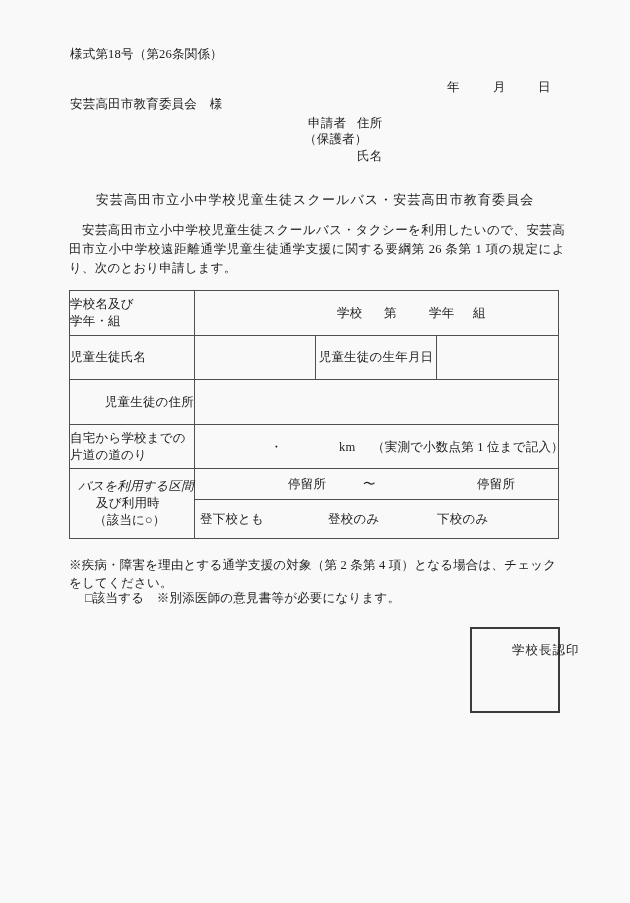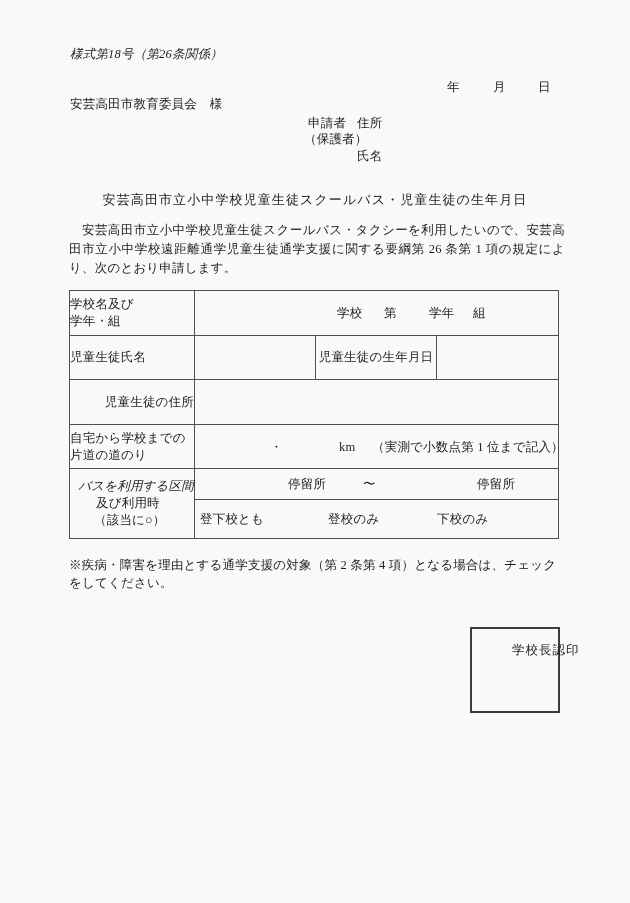--- a/index.html
+++ b/index.html
@@ -8,21 +8,21 @@
     background:#fafafa;
     font-family:"Liberation Serif","DejaVu Serif",serif;
     color:#1c1c1c;
     position:relative;
     overflow:hidden;
   }
   .page{position:absolute;inset:0;background:#f9f9f9;}
   .abs{position:absolute;white-space:nowrap;}
   .fs{font-size:12.5px;letter-spacing:0.2px;line-height:1;}
 
-  .form-number{left:70px;top:48px;font-style:italic;}
+  .form-number{left:70px;top:48px;}
   .date-year{left:447px;top:81px;}
   .date-month{left:493px;top:81px;}
   .date-day{left:538px;top:81px;}
   .addressee{left:70px;top:98px;}
   .applicant-label{left:308px;top:117px;}
   .address-label{left:357px;top:117px;}
   .guardian-label{left:304px;top:133px;}
   .name-label{left:357px;top:150px;}
 
   .doc-title{
@@ -81,21 +81,21 @@
   <div class="abs fs date-month">月</div>
   <div class="abs fs date-day">日</div>
 
   <div class="abs fs addressee">安芸高田市教育委員会　様</div>
 
   <div class="abs fs applicant-label">申請者</div>
   <div class="abs fs address-label">住所</div>
   <div class="abs fs guardian-label">（保護者）</div>
   <div class="abs fs name-label">氏名</div>
 
-  <div class="abs doc-title">安芸高田市立小中学校児童生徒スクールバス・児童生徒の生年月日</div>
+  <div class="abs doc-title">安芸高田市立小中学校児童生徒スクールバス・安芸高田市教育委員会</div>
   <div class="abs body-par">　安芸高田市立小中学校児童生徒スクールバス・タクシーを利用したいので、安芸高田市立小中学校遠距離通学児童生徒通学支援に関する要綱第 26 条第 1 項の規定により、次のとおり申請します。</div>
 
   <table class="form">
     <colgroup>
       <col style="width:125px">
         <col style="width:121px">
         <col style="width:121px">
         <col style="width:122px">
     </colgroup>
     <tbody>
@@ -148,18 +148,19 @@
       <td class="rel" colspan="3">
         <span class="pin" style="left:5px">登下校とも</span>
         <span class="pin" style="left:133px">登校のみ</span>
         <span class="pin" style="left:242px">下校のみ</span>
       </td>
     </tr>
   </tbody>
     </table>
 
   <div class="abs note-par">※疾病・障害を理由とする通学支援の対象（第 2 条第 4 項）となる場合は、チェックをしてください。</div>
+  <div class="abs fs checkbox-line">□該当する　※別添医師の意見書等が必要になります。</div>
 
   <div class="abs stamp-box">
     <span class="stamp-label">学校長認印</span>
   </div>
 
 </div>
 
 </body></html>

